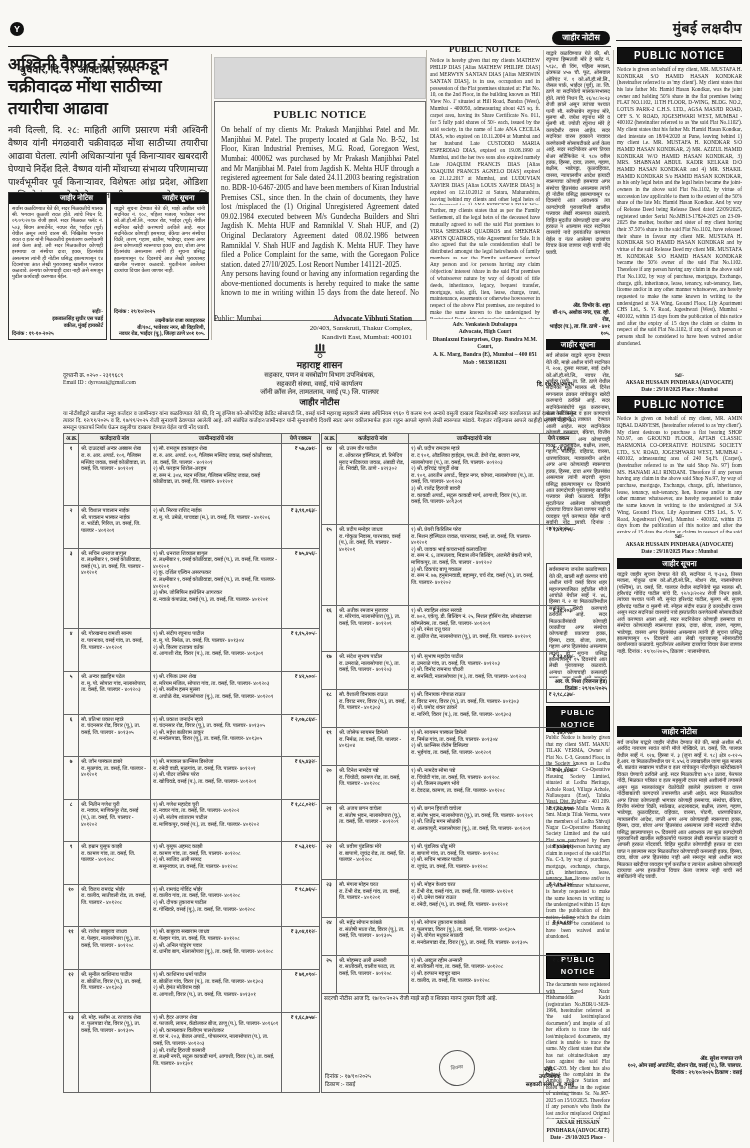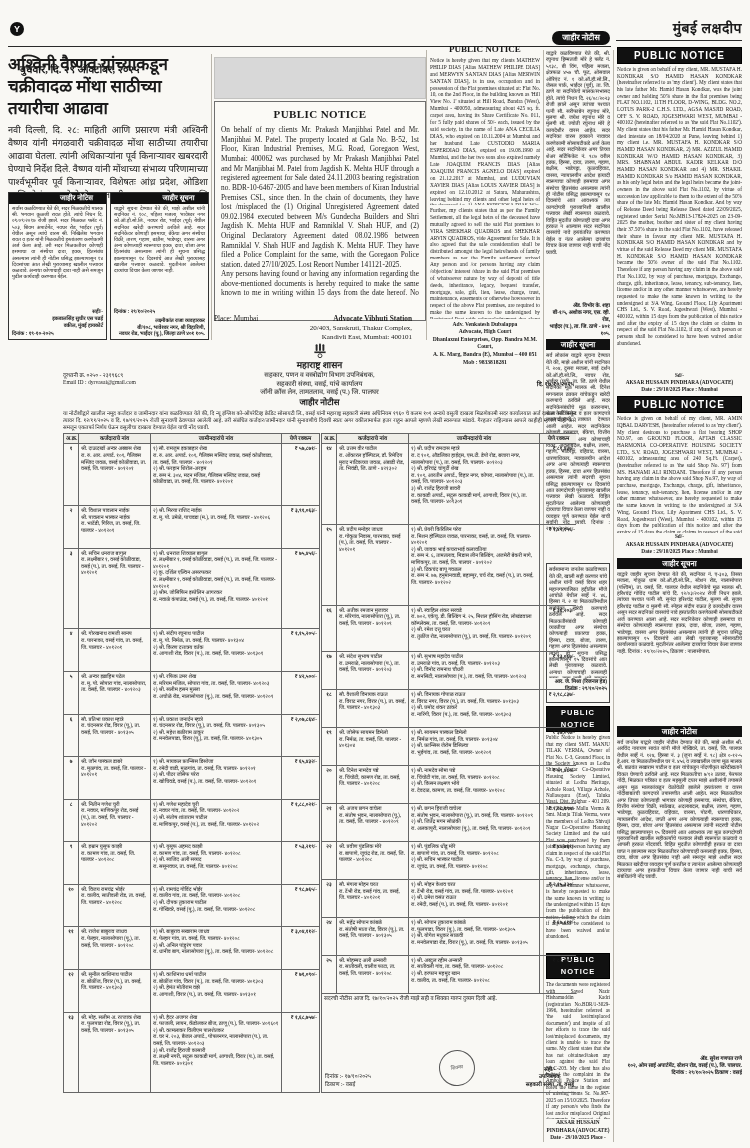--- a/index.html
+++ b/index.html
@@ -109,21 +109,21 @@
   <div class="abs pnbox" style="left:214px;top:101px;width:198px;height:210px;">
     <div class="pn-title">PUBLIC NOTICE</div>
     <div class="pn-body" style="height:142px;overflow:hidden;">On behalf of my clients Mr. Prakash Manjibhai Patel and Mr. Manjibhai M. Patel. The property located at Gala No. B-52, 1st Floor, Kiran Industrial Premises, M.G. Road, Goregaon West, Mumbai: 400062 was purchased by Mr Prakash Manjibhai Patel and Mr Manjibhai M. Patel from Jagdish K. Mehta HUF through a registered agreement for Sale dated 24.11.2003 bearing registration no. BDR-10-6467-2005 and have been members of Kiran Industrial Premises CSL, since then. In the chain of documents, they have lost /misplaced the (1) Original Unregistered Agreement dated 09.02.1984 executed between M/s Gundecha Builders and Shri Jagdish K. Mehta HUF and Ramniklal V. Shah HUF, and (2) Original Declaratory Agreement dated 08.02.1986 between Ramniklal V. Shah HUF and Jagdish K. Mehta HUF. They have filed a Police Complaint for the same, with the Goregaon Police station, dated 27/10/2025, Lost Report Number 141121-2025.</div>
     <div class="pn-body" style="height:28px;overflow:hidden;margin-top:2px;">Any persons having found or having any information regarding the above-mentioned documents is hereby required to make the same known to me in writing within 15 days from the date hereof. No claim of others shall be entertained after 15 days of publishing this Notice, which may please be noted.</div>
     <div class="pn-foot" style="display:flex;justify-content:space-between;margin-top:24px;">
       <span>Date: 27/10/2025</span>
       <span style="font-weight:bold;">Sd/-</span>
     </div>
   </div>
   <div class="abs" style="left:214px;top:314px;width:198px;font:7.3px/1.3 'Liberation Serif',serif;display:flex;justify-content:space-between;">
-    <span>Place: Mumbai</span>
+    <span>Public: Mumbai</span>
     <span class="ml" style="font-weight:bold;text-align:right;">Advocate Vibhuti Station</span>
   </div>
   <div class="abs ml" style="left:214px;top:324px;width:198px;font:7px/1.3 'Liberation Serif',serif;text-align:right;">20/403, Sanskruti, Thakur Complex,
 Kandivli East, Mumbai: 400101</div>
 
   <div class="abs" style="left:430px;top:44px;width:110px;">
     <div class="dias-title">PUBLIC NOTICE</div>
     <div class="dias-body" style="height:148px;overflow:hidden;">Notice is hereby given that my clients MATHEW PHILIP DIAS [Alias MATHEW PHILIPE DIAS] and MERWYN SANTAN DIAS [Alias MERWIN SANTAN DIAS], is in use, occupation and in possession of the Flat premises situated at: Flat No. 10, on the 2nd Floor, in the building known as 'Hill View No. 1' situated at Hill Road, Bandra (West), Mumbai - 400050, admeasuring about 425 sq. ft. carpet area, having its Share Certificate No. 011, for 5 fully paid shares of 50/- each, issued by the said society, in the name of Late ANA CECILIA DIAS, who expired on 10.11.2004 at Mumbai and her husband Late CUSTODIO MARIA ESPERDIAO DIAS, expired on 19.08.1990 at Mumbai, and the her two sons also expired namely Late JOAQUIM FRANCIS DIAS [Alias JOAQUIM FRANCIS AGNELO DIAS] expired on 21.12.2017 at Mumbai, and LUDUVIAN XAVIER DIAS [Alias LOUIS XAVIER DIAS] is expired on 12.10.2012 at Satara, Maharashtra, leaving behind my clients and other legal heirs of the deceased i.e. 1) ANA ESPICIOSA DIAS W/o. Late JOAQUIM FRANCIS DIAS and 2) CHRISTINA MARIA FERNANDES D/o. Late JOAQUIM FRANCIS DIAS and 3) LORRAINE CHRISTALINE DIAS, W/o. Late LUDUVIAN XAVIER DIAS, as their successors to claim the above estate.</div>
     <div class="dias-body" style="height:52px;overflow:hidden;margin-top:2px;">Further, my clients states that as per the Family Settlement, all the legal heirs of the deceased have mutually agreed to sell the said Flat premises to VIRA SHEKHAR QUADROS and SHEKHAR ARVIN QUADROS, vide Agreement for Sale. It is also agreed that the sale consideration shall be distributed amongst the legal heirs/heads of family members as per the Family settlement arrived between the legal heirs, and all such legal heirs shall be parties to the Agreement for Sale and shall sign all necessary documents for effecting the transfer.</div>
     <div class="dias-body" style="height:58px;overflow:hidden;margin-top:2px;">Any person and /or persons having any claim /objection/ interest /share in the said Flat premises of whatsoever nature by way of deposit of title deeds, inheritance, legacy, bequest transfer, mortgage, sale, gift, lien, lease, charge, trust, maintenance, easements or otherwise howsoever in respect of the above Flat premises, are required to make the same known to the undersigned by Registered Post with acknowledgement due along with documentary proof or shall contact me on my below number within 15 days from the date of publication of this Notice, otherwise claim if any, will be considered as abandoned /or waived off.</div>

